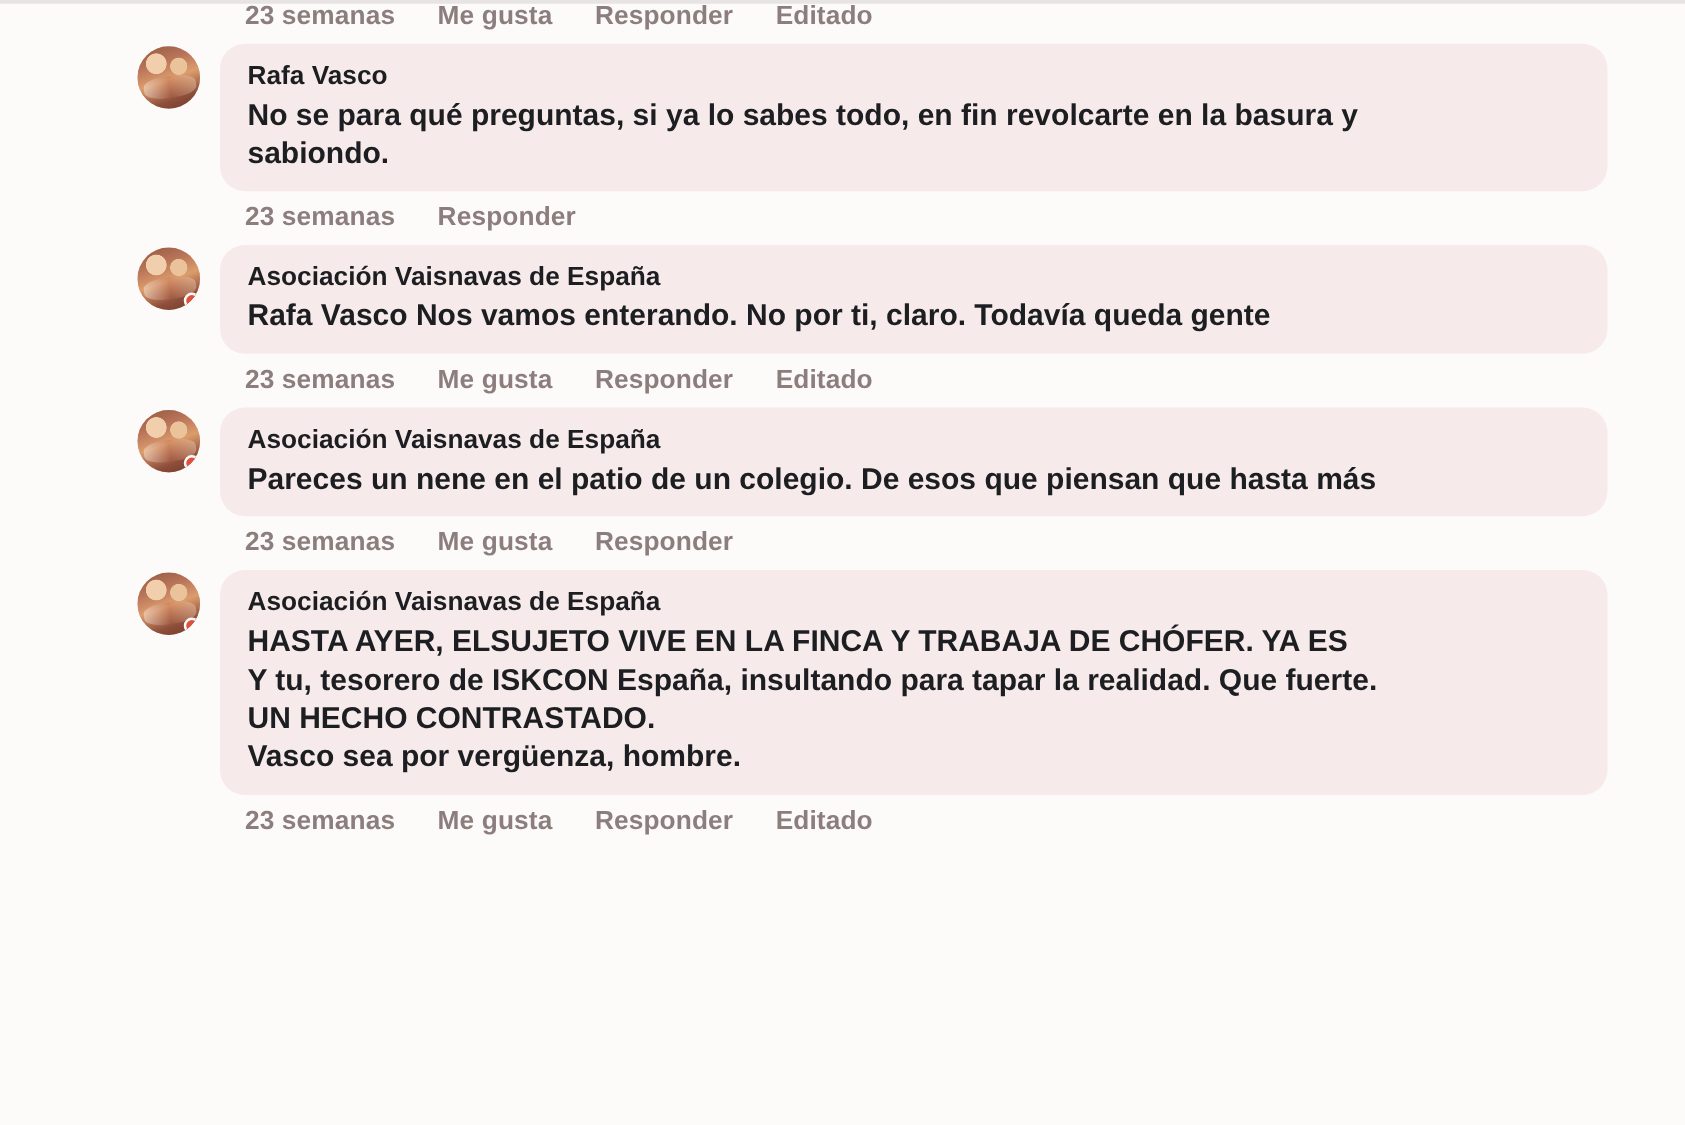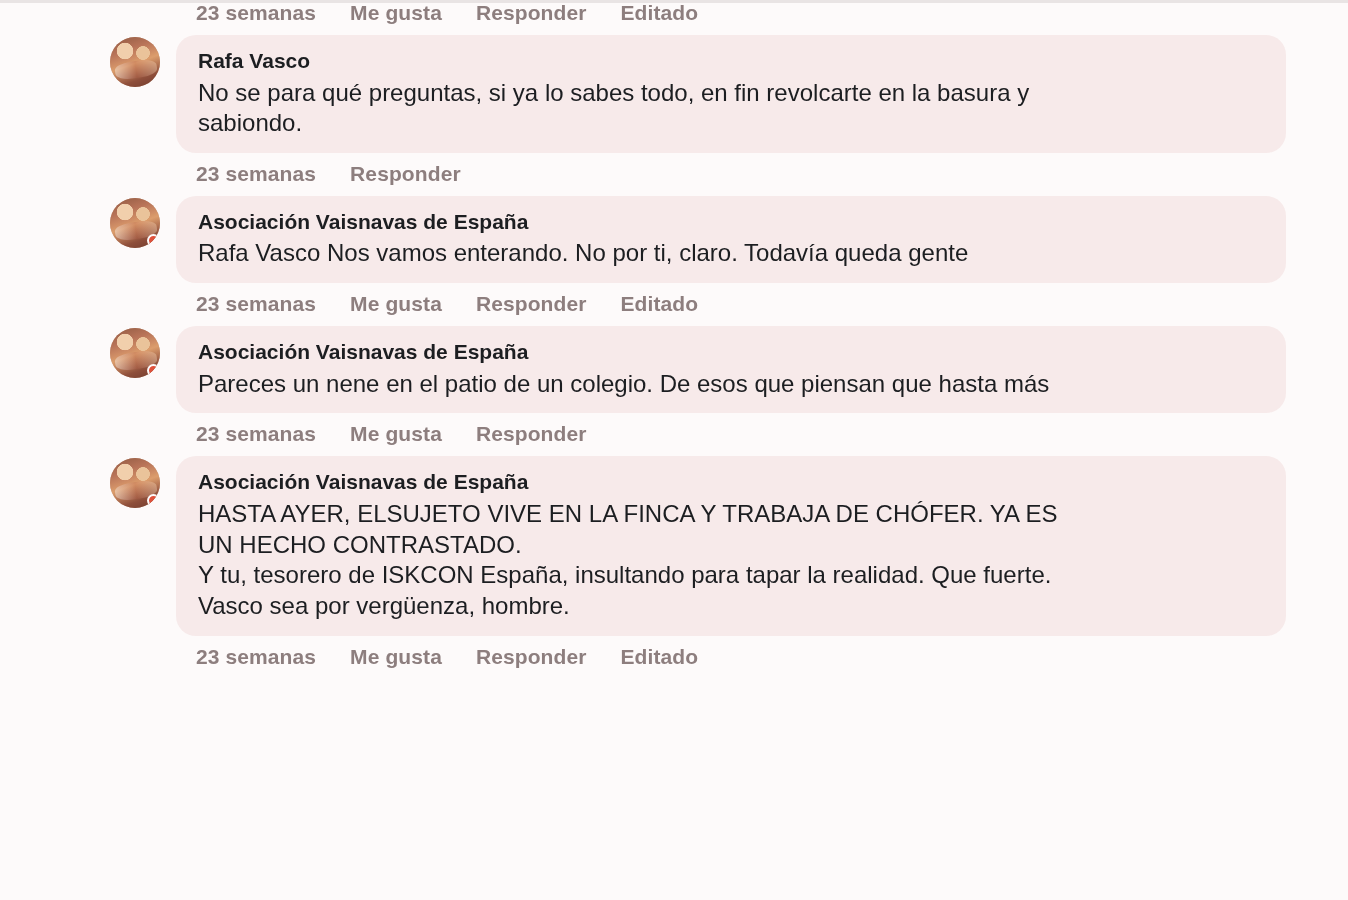--- a/index.html
+++ b/index.html
@@ -125,21 +125,21 @@
     font-size: 21px;
     font-weight: bold;
     color: #1c1e21;
     line-height: 1.5;
     margin-bottom: 1px;
   }
   .ctext {
     font-size: 24px;
     line-height: 1.28;
     color: #1c1e21;
-    font-weight: 400;
+    font-weight: 700;
     word-wrap: break-word;
   }
   .ctext .line { display: block; }
 
   .meta-row {
     padding-left: 196px;
     margin-top: 9px;
     margin-bottom: 2px;
   }
 </style>
@@ -218,22 +218,22 @@
     <div class="comment">
       <div class="avatar">
         <div class="ava-inner"></div>
         <div class="ava-streak"></div>
         <div class="badge-dot"></div>
       </div>
       <div class="bubble wide">
         <div class="author">Asociación Vaisnavas de España</div>
         <div class="ctext">
           <span class="line">HASTA AYER, ELSUJETO VIVE EN LA FINCA Y TRABAJA DE CHÓFER. YA ES</span>
+          <span class="line">Y tu, tesorero de ISKCON España, insultando para tapar la realidad. Que fuerte.</span>
           <span class="line">UN HECHO CONTRASTADO.</span>
-          <span class="line">Y tu, tesorero de ISKCON España, insultando para tapar la realidad. Que fuerte.</span>
           <span class="line">Vasco sea por vergüenza, hombre.</span>
         </div>
       </div>
     </div>
     <div class="meta meta-row">
       <span class="time">23 semanas</span>
       <span class="act">Me gusta</span>
       <span class="act">Responder</span>
       <span class="act">Editado</span>
     </div>

